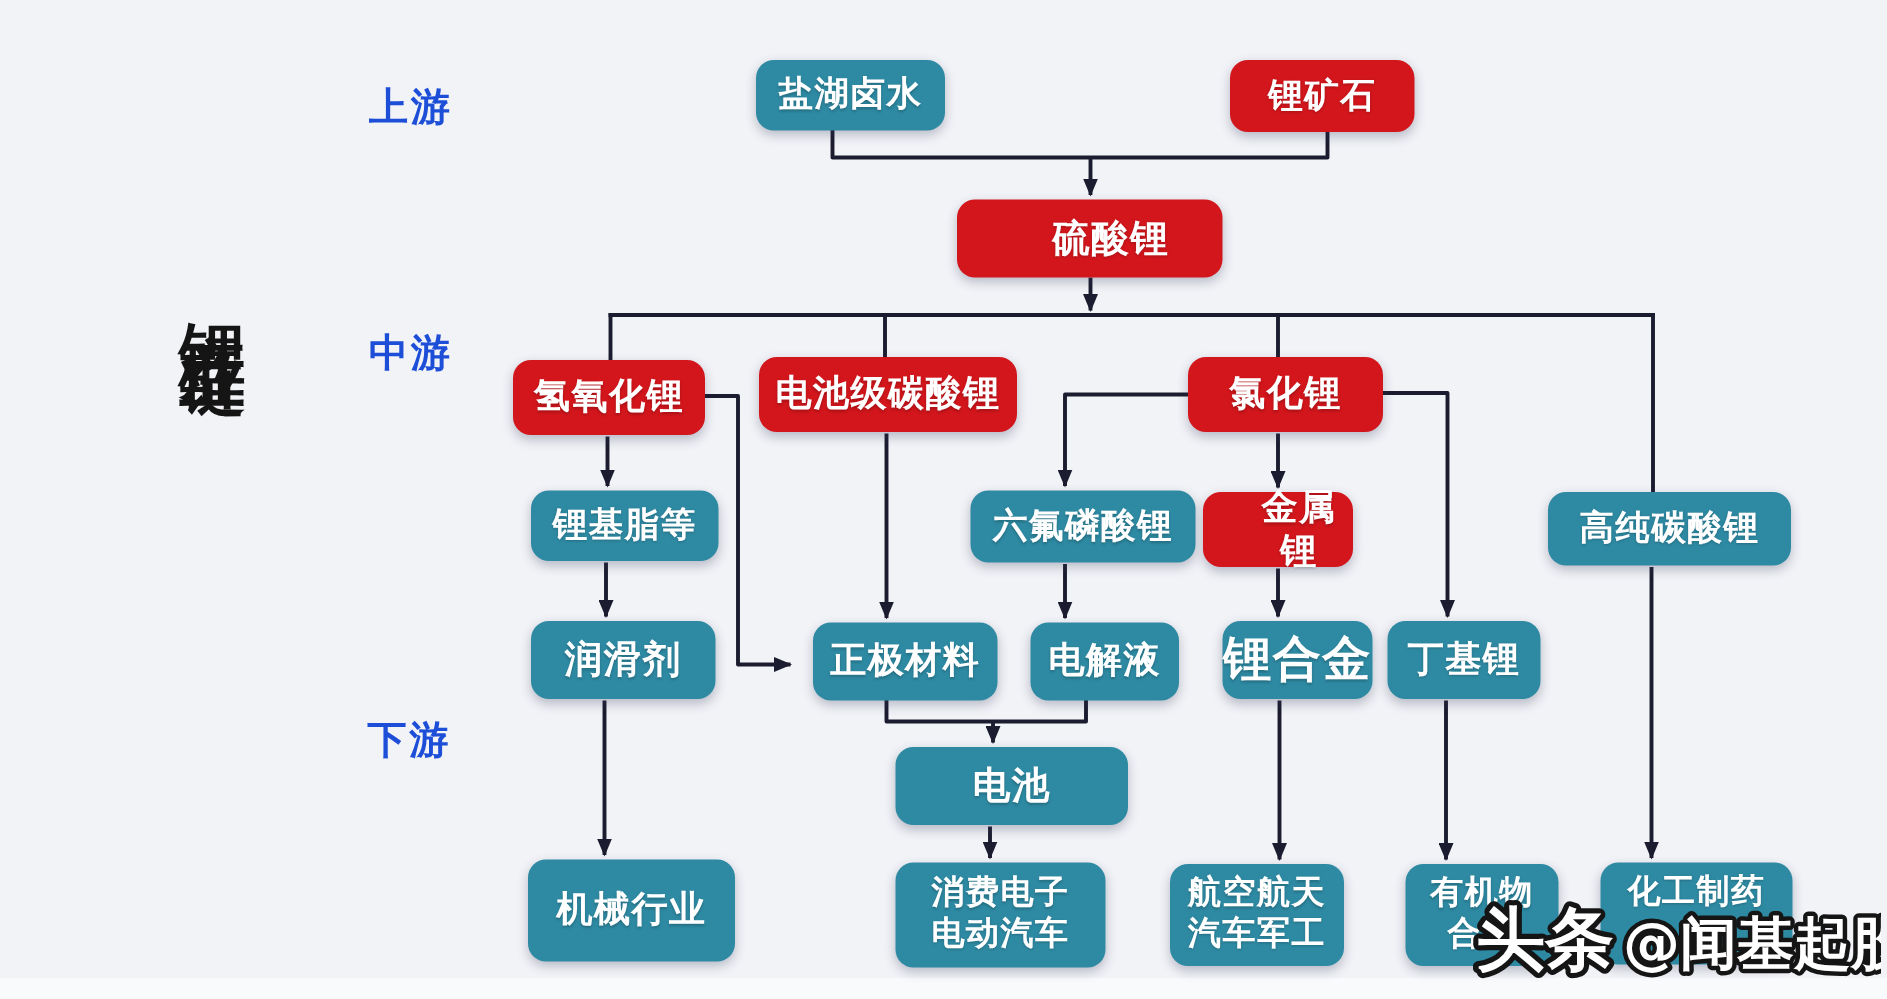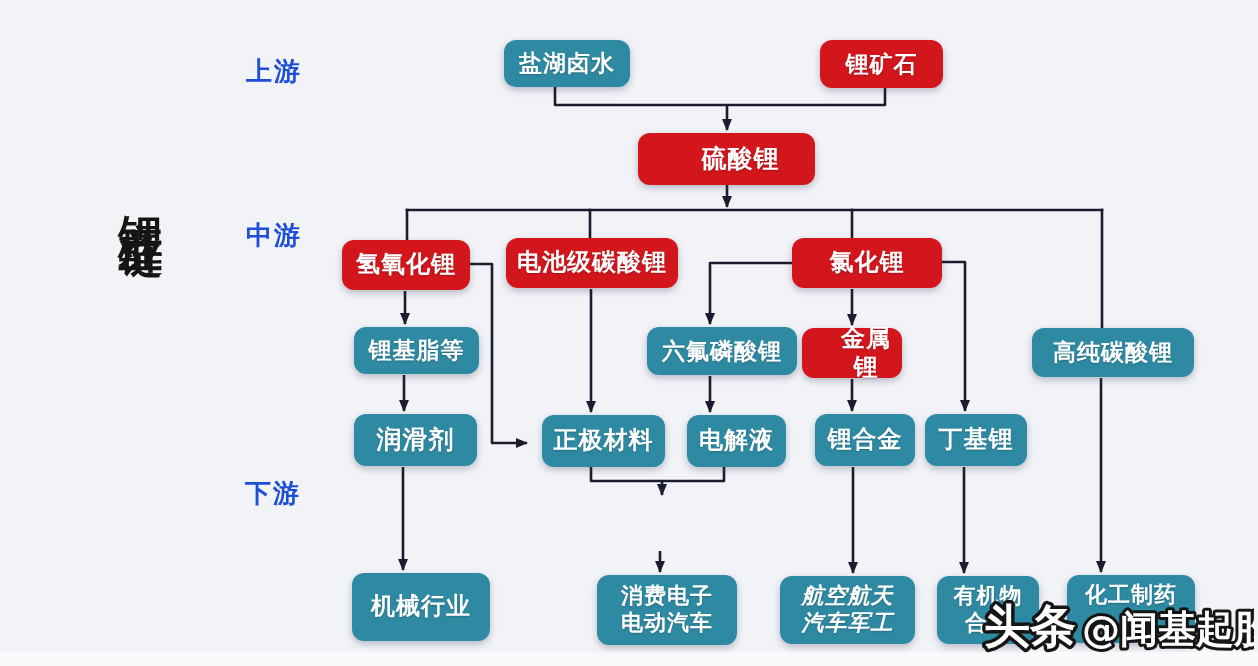--- a/index.html
+++ b/index.html
@@ -107,21 +107,21 @@
   <div class="node red" style="left:638px;top:133px;width:177px;height:52px;padding-left:28px;">
     <span>硫酸锂</span>
   </div>
 
   <div class="node red" style="left:342px;top:240px;width:128px;height:50px;font-size:24px;">
     <span>氢氧化锂</span>
   </div>
   <div class="node red" style="left:506px;top:238px;width:172px;height:50px;font-size:24px;text-align:center;">
     <span>电池级碳酸锂</span>
   </div>
-  <div class="node red" style="left:792px;top:238px;width:150px;height:50px;font-size:24px;">
+  <div class="node red" style="left:792px;top:238px;width:130px;height:50px;font-size:24px;">
     <span>氯化锂</span>
   </div>
 
   <div class="node teal" style="left:342px;top:327px;width:125px;height:47px;font-size:23px;">
     <span>锂基脂等</span>
   </div>
   <div class="node teal" style="left:635px;top:327px;width:150px;height:48px;font-size:23px;">
     <span>六氟磷酸锂</span>
   </div>
   <div class="node red" style="left:802px;top:328px;width:100px;height:50px;font-size:24px;padding-left:28px;">
@@ -133,36 +133,39 @@
 
   <div class="node teal" style="left:342px;top:414px;width:123px;height:52px;">
     <span>润滑剂</span>
   </div>
   <div class="node teal" style="left:530px;top:415px;width:123px;height:52px;font-size:24px;">
     <span>正极材料</span>
   </div>
   <div class="node teal" style="left:675px;top:415px;width:99px;height:52px;font-size:24px;">
     <span>电解液</span>
   </div>
-  <div class="node teal" style="left:803px;top:414px;width:100px;height:52px;font-size:24px;">
+  <div class="node teal" style="left:803px;top:414px;width:100px;height:52px;font-size:32px;">
     <span>锂合金</span>
   </div>
   <div class="node teal" style="left:913px;top:414px;width:102px;height:52px;font-size:24px;">
     <span>丁基锂</span>
   </div>
 
+  <div class="node teal" style="left:585px;top:498px;width:155px;height:52px;">
+    <span>电池</span>
+  </div>
 
   <div class="node teal" style="left:340px;top:573px;width:138px;height:68px;font-size:24px;">
     <span>机械行业</span>
   </div>
   <div class="node teal two-line" style="left:585px;top:575px;width:140px;height:70px;">
     <span>消费电子</span>
     <span>电动汽车</span>
   </div>
-  <div class="node teal two-line" style="left:768px;top:576px;width:135px;height:68px;font-style:italic;">
+  <div class="node teal two-line" style="left:768px;top:576px;width:116px;height:68px;">
     <span>航空航天</span>
     <span>汽车军工</span>
   </div>
   <div class="node teal two-line" style="left:925px;top:576px;width:102px;height:68px;">
     <span>有机物</span>
     <span>合成</span>
   </div>
   <div class="node teal two-line align-top" style="left:1055px;top:575px;width:128px;height:68px;">
     <span>化工制药</span>
   </div>

